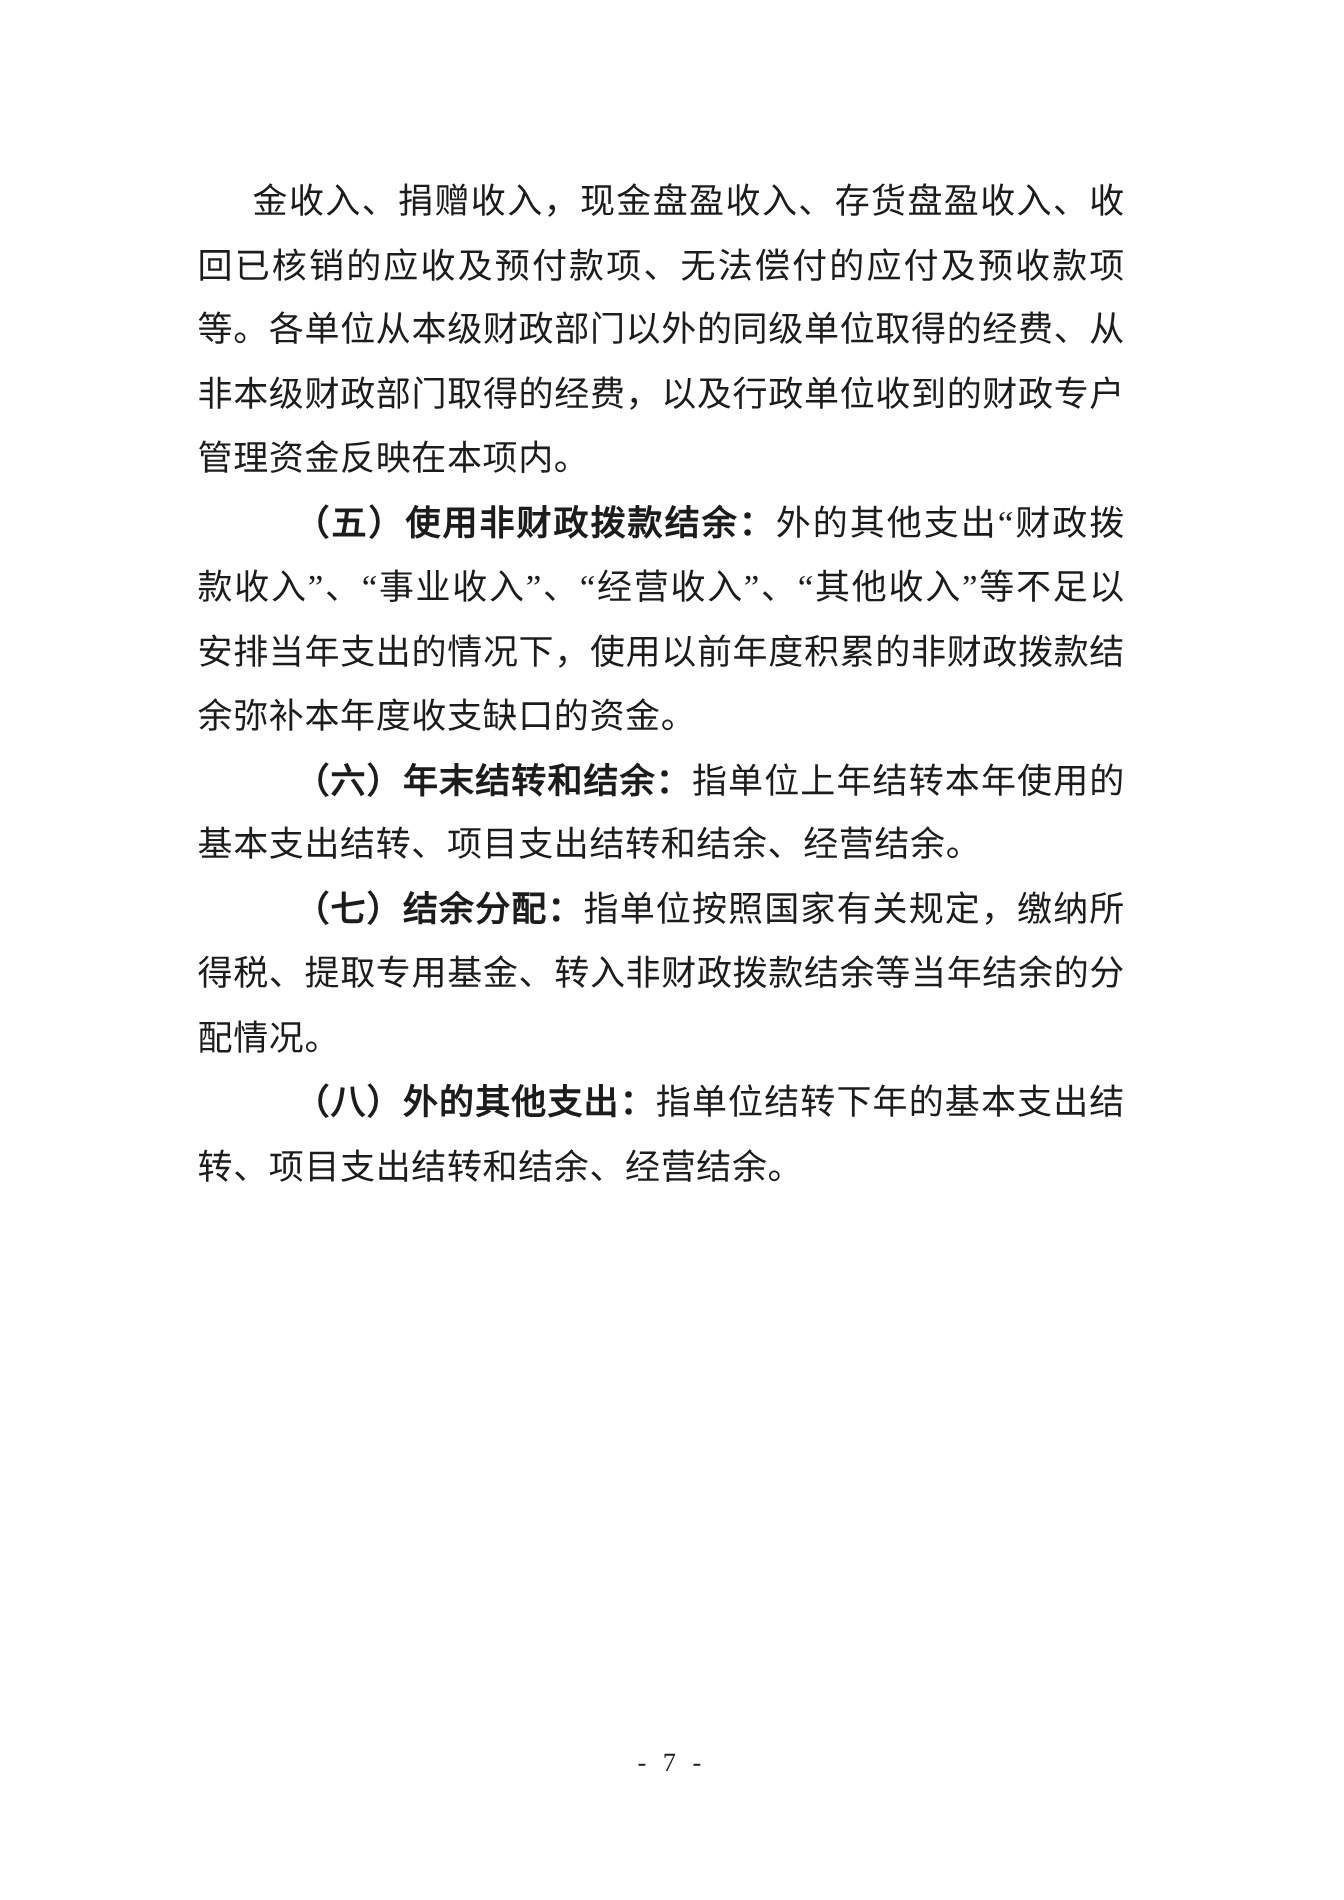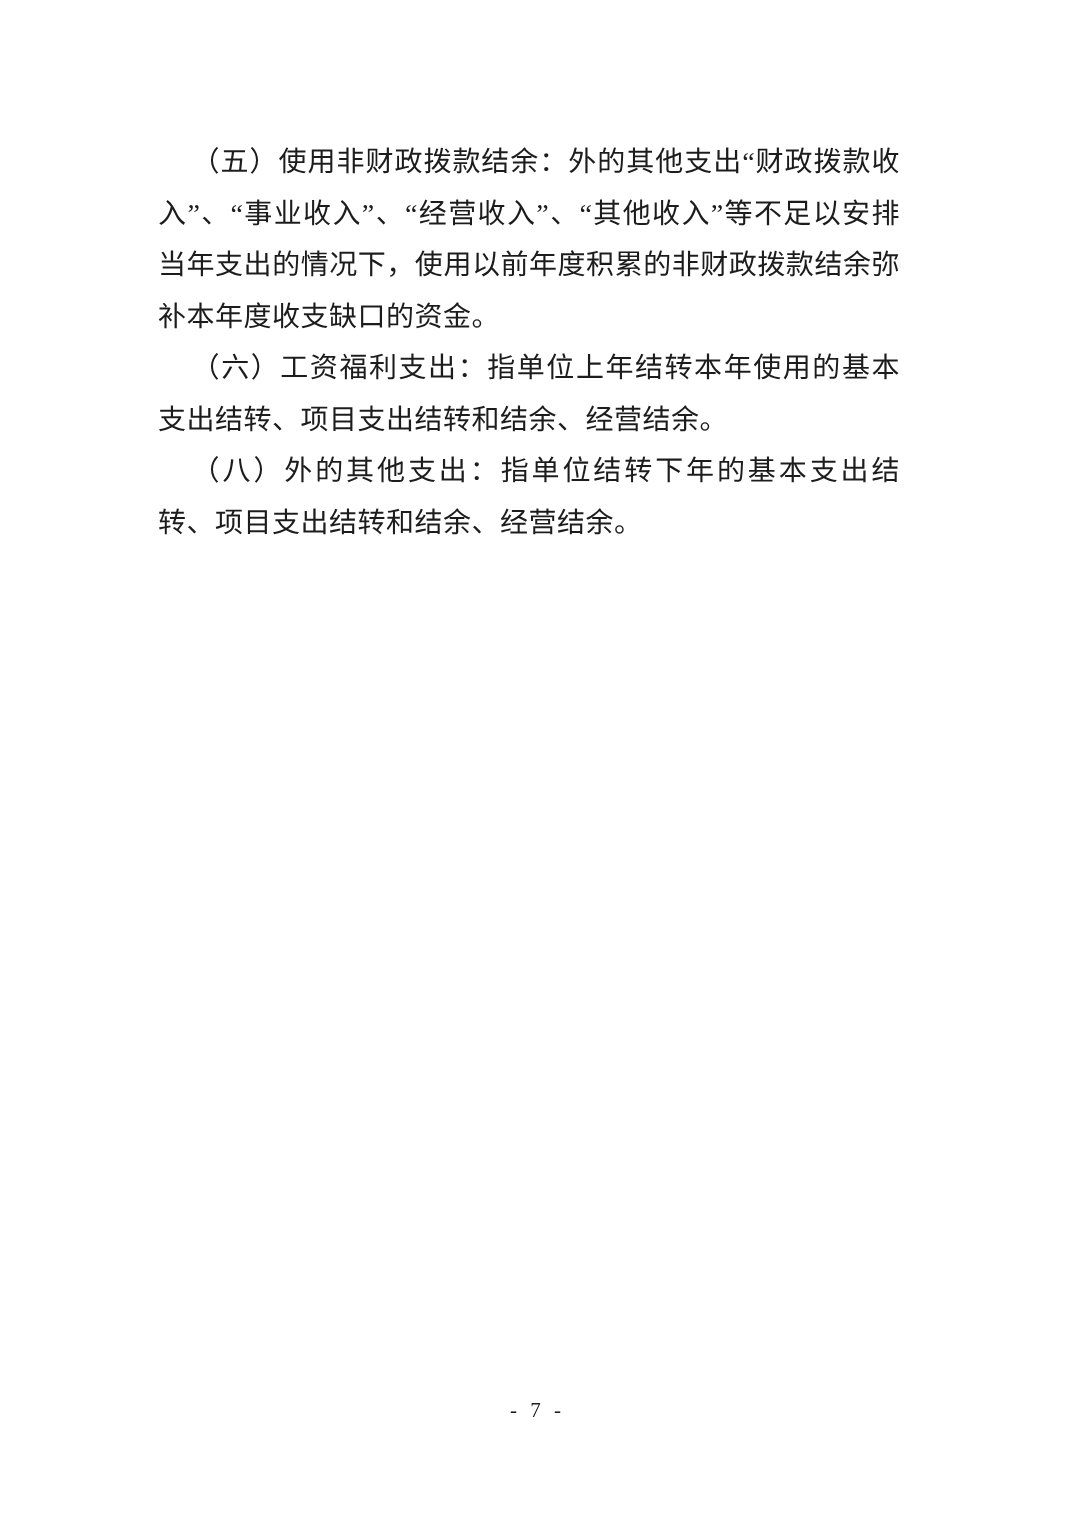--- a/index.html
+++ b/index.html
@@ -38,46 +38,49 @@
     margin: 0;
     padding: 0;
   }
   .para.headed {
     text-indent: 1.2em;
   }
   .para.continuation {
     text-indent: 0;
   }
   .para .lead {
-    font-weight: normal;
+    font-weight: bold;
+    margin-left: 44px;
   }
   .page-footer {
     position: absolute;
     left: 0;
     top: 1398px;
     width: 1075px;
     text-align: center;
     color: #1c1c1c;
     font-size: 21px;
     letter-spacing: 4px;
     font-family: "Liberation Serif", "DejaVu Serif", serif;
   }
 </style>
 </head>
 <body>
 
 <div class="doc-page">
 
   <div class="doc-content">
 
+    <p class="para continuation"><span class="lead"></span><span>金收入、捐赠收入，现金盘盈收入、存货盘盈收入、收回已核销的应收及预付款项、无法偿付的应付及预收款项等。各单位从本级财政部门以外的同级单位取得的经费、从非本级财政部门取得的经费，以及行政单位收到的财政专户管理资金反映在本项内。</span></p>
 
     <p class="para headed"><span class="lead">（五）使用非财政拨款结余：</span><span>外的其他支出“财政拨款收入”、“事业收入”、“经营收入”、“其他收入”等不足以安排当年支出的情况下，使用以前年度积累的非财政拨款结余弥补本年度收支缺口的资金。</span></p>
 
-    <p class="para headed"><span class="lead">（六）工资福利支出：</span><span>指单位上年结转本年使用的基本支出结转、项目支出结转和结余、经营结余。</span></p>
+    <p class="para headed"><span class="lead">（六）年末结转和结余：</span><span>指单位上年结转本年使用的基本支出结转、项目支出结转和结余、经营结余。</span></p>
 
+    <p class="para headed"><span class="lead">（七）结余分配：</span><span>指单位按照国家有关规定，缴纳所得税、提取专用基金、转入非财政拨款结余等当年结余的分配情况。</span></p>
 
     <p class="para headed"><span class="lead">（八）外的其他支出：</span><span>指单位结转下年的基本支出结转、项目支出结转和结余、经营结余。</span></p>
 
 
 
   </div>
 
   <div class="page-footer">- 7 -</div>
 
 </div>

